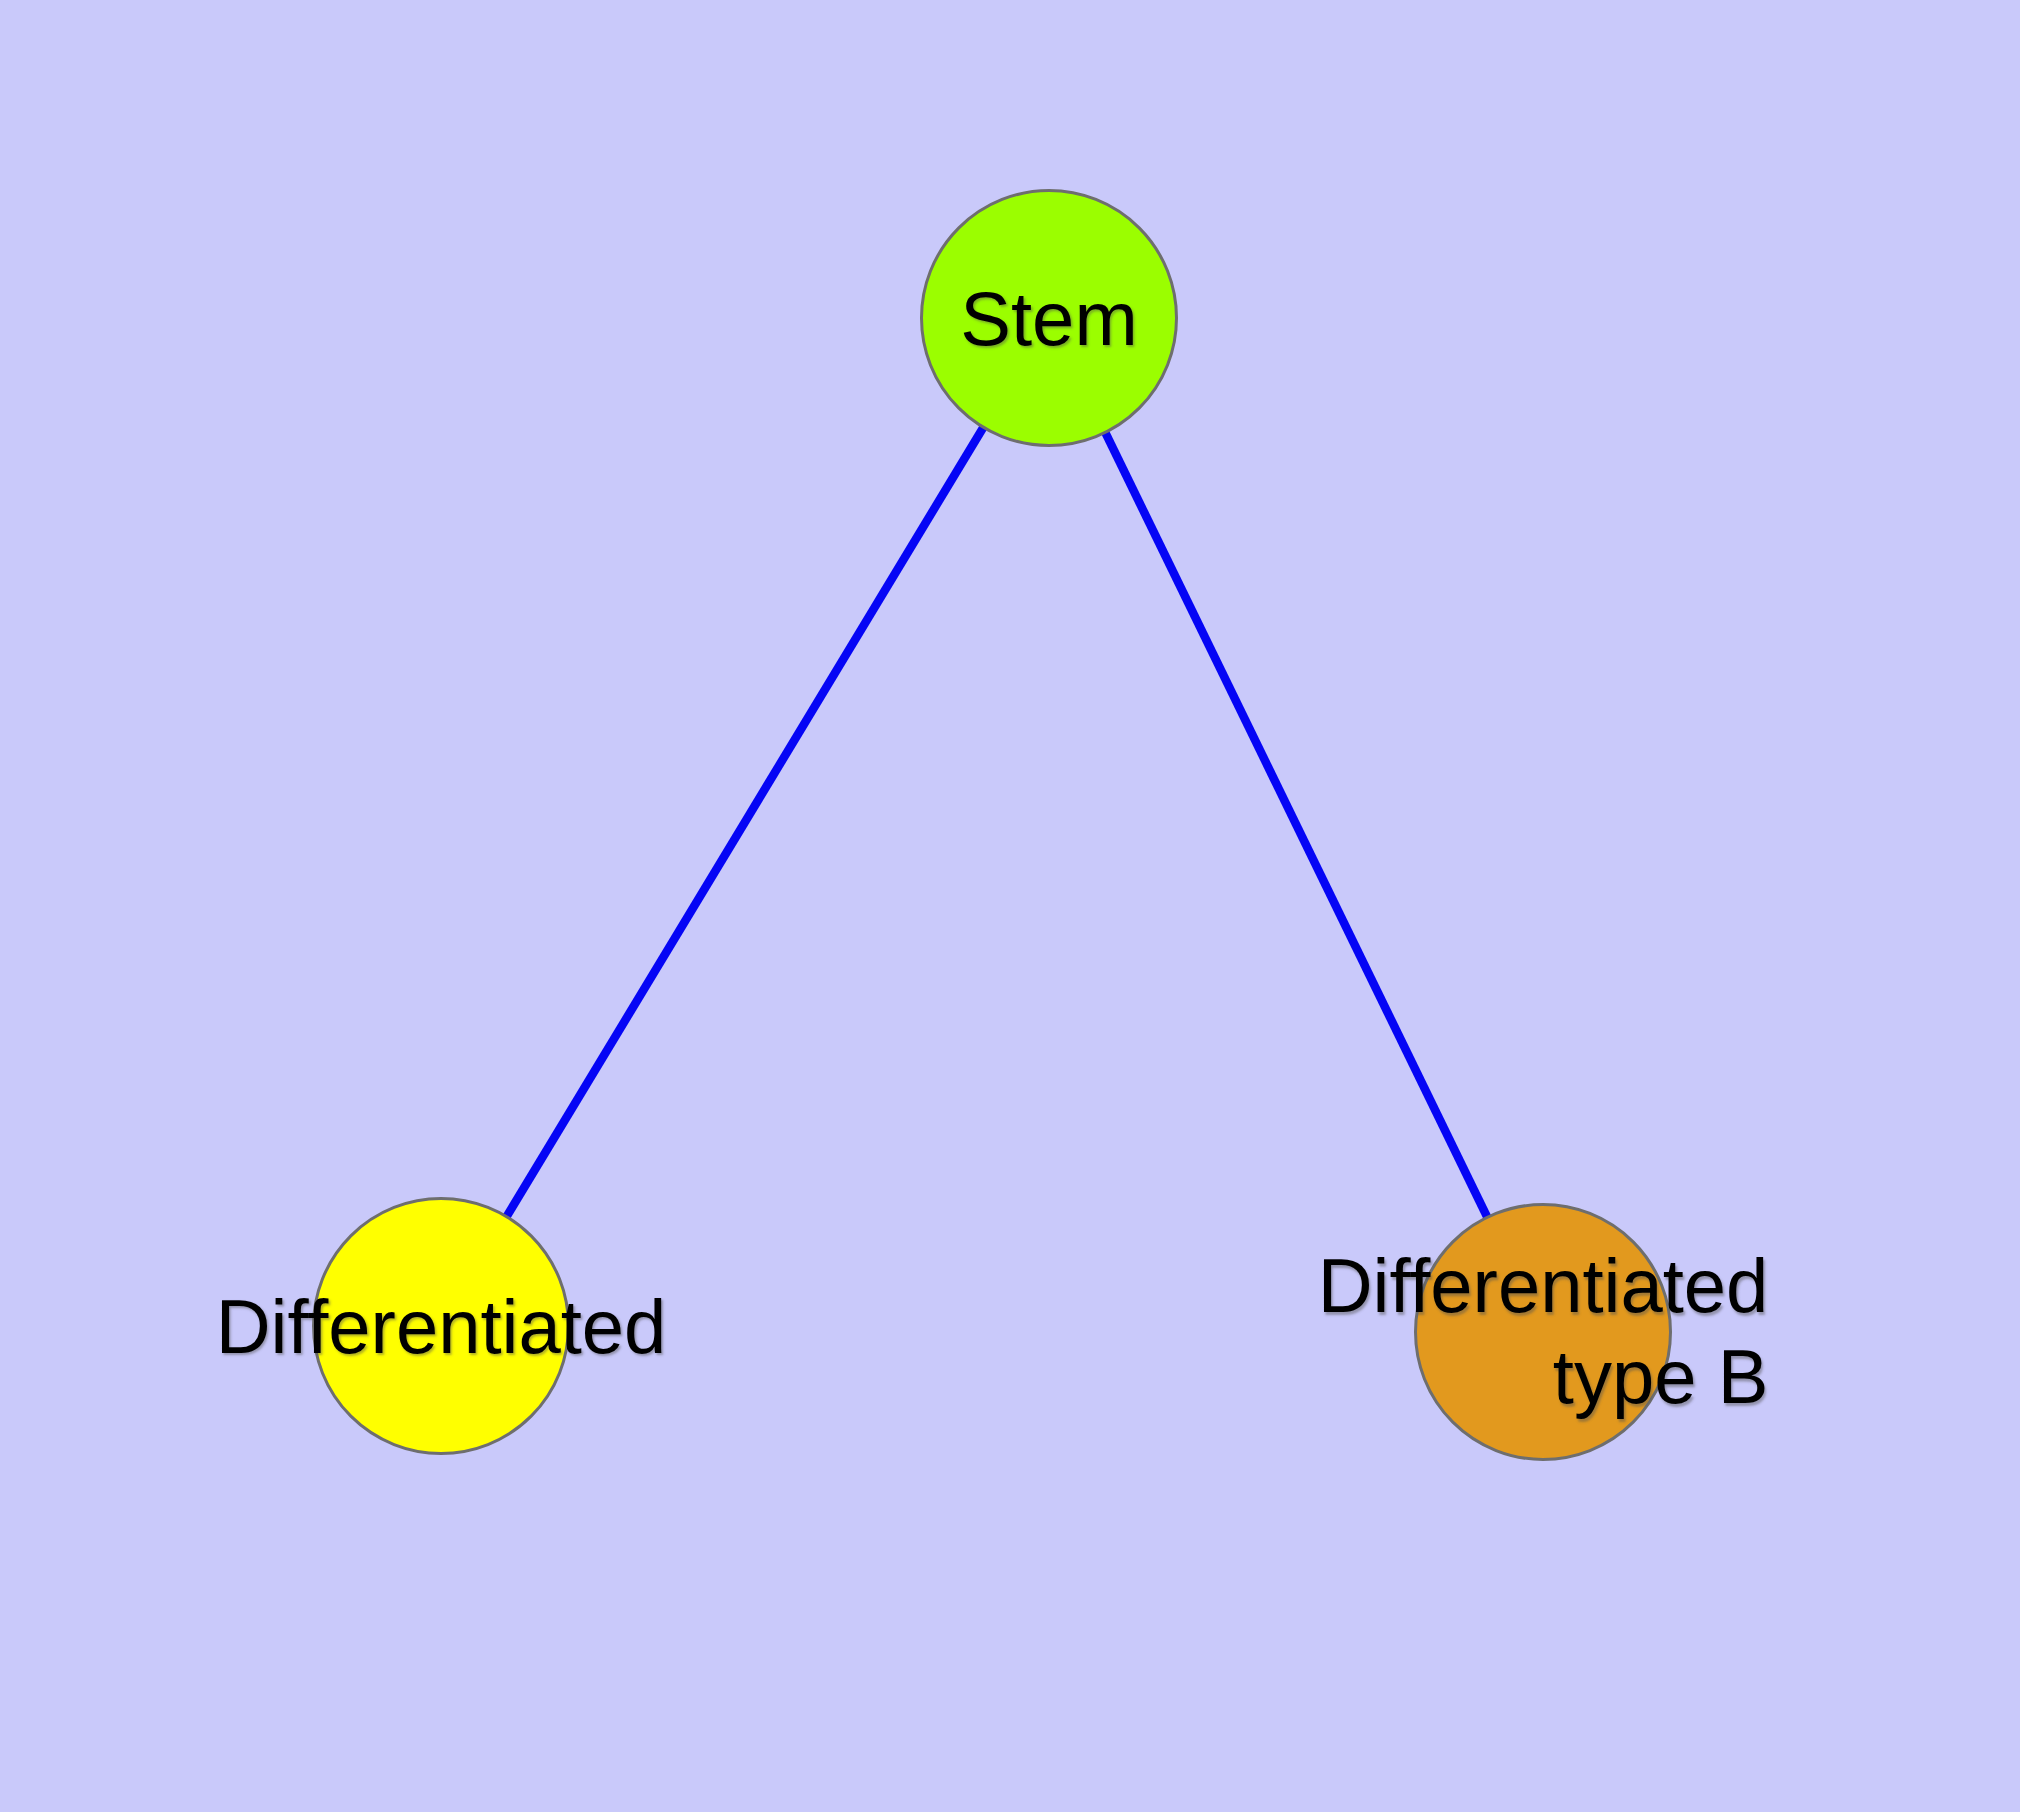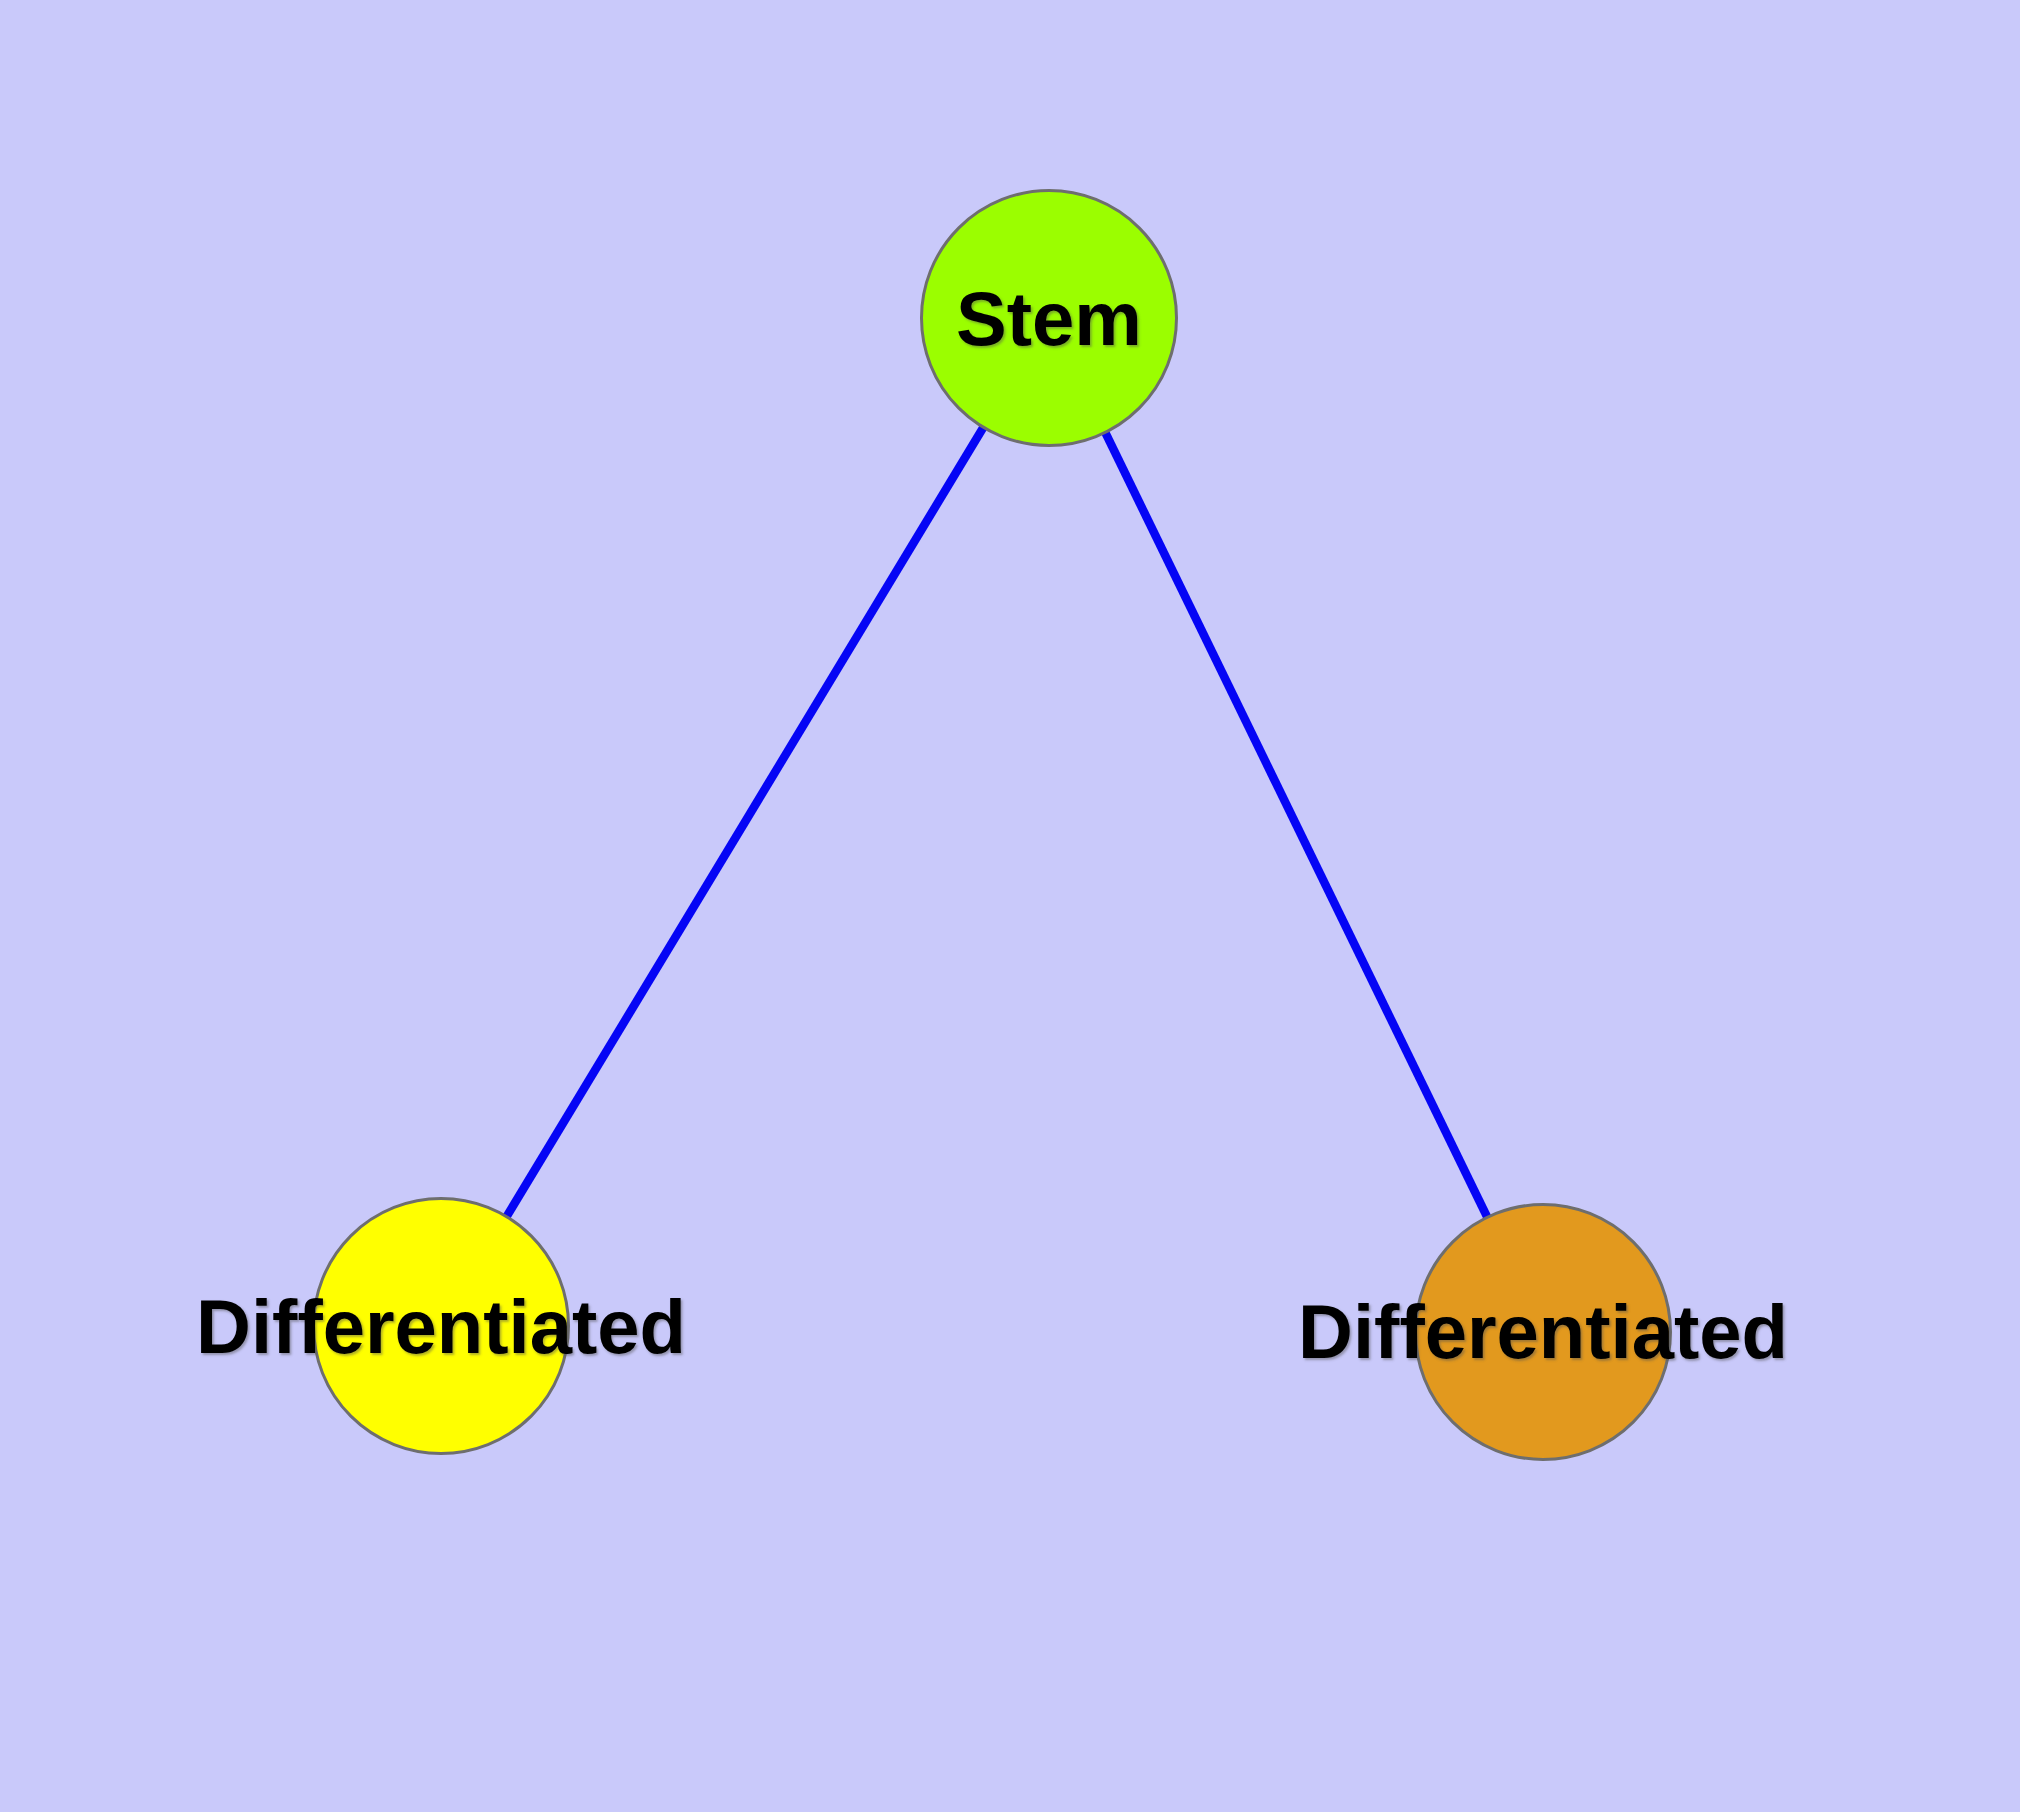--- a/index.html
+++ b/index.html
@@ -28,21 +28,21 @@
     position: absolute;
     box-sizing: border-box;
     border: 3.4px solid #6E6E6E;
     border-radius: 50%;
   }
   .label {
     position: absolute;
     transform: translate(-50%, -50%);
     text-align: right;
     white-space: nowrap;
-    font-weight: bold;
+    font-weight: normal;
     font-size: 76px;
     line-height: 91px;
     color: #000000;
     text-shadow: 1.7px 2.5px 2.5px rgba(80, 80, 80, 0.45);
   }
   .label .line {
     display: block;
   }
 </style>
 </head>
@@ -62,16 +62,17 @@
   <div class="label" style="left: 1049px; top: 318px; color: rgb(0, 0, 0);">
     <span class="line">Stem</span>
   </div>
 
   <div class="label" style="left: 441px; top: 1326px; color: rgb(0, 0, 0);">
     <span class="line">Differentiated</span>
   </div>
 
   <div class="label" style="left: 1543px; top: 1331px; color: rgb(0, 0, 0);">
     <span class="line">Differentiated</span>
+    <span class="line">type B</span>
   </div>
 
 </div>
 
 
 </body></html>

